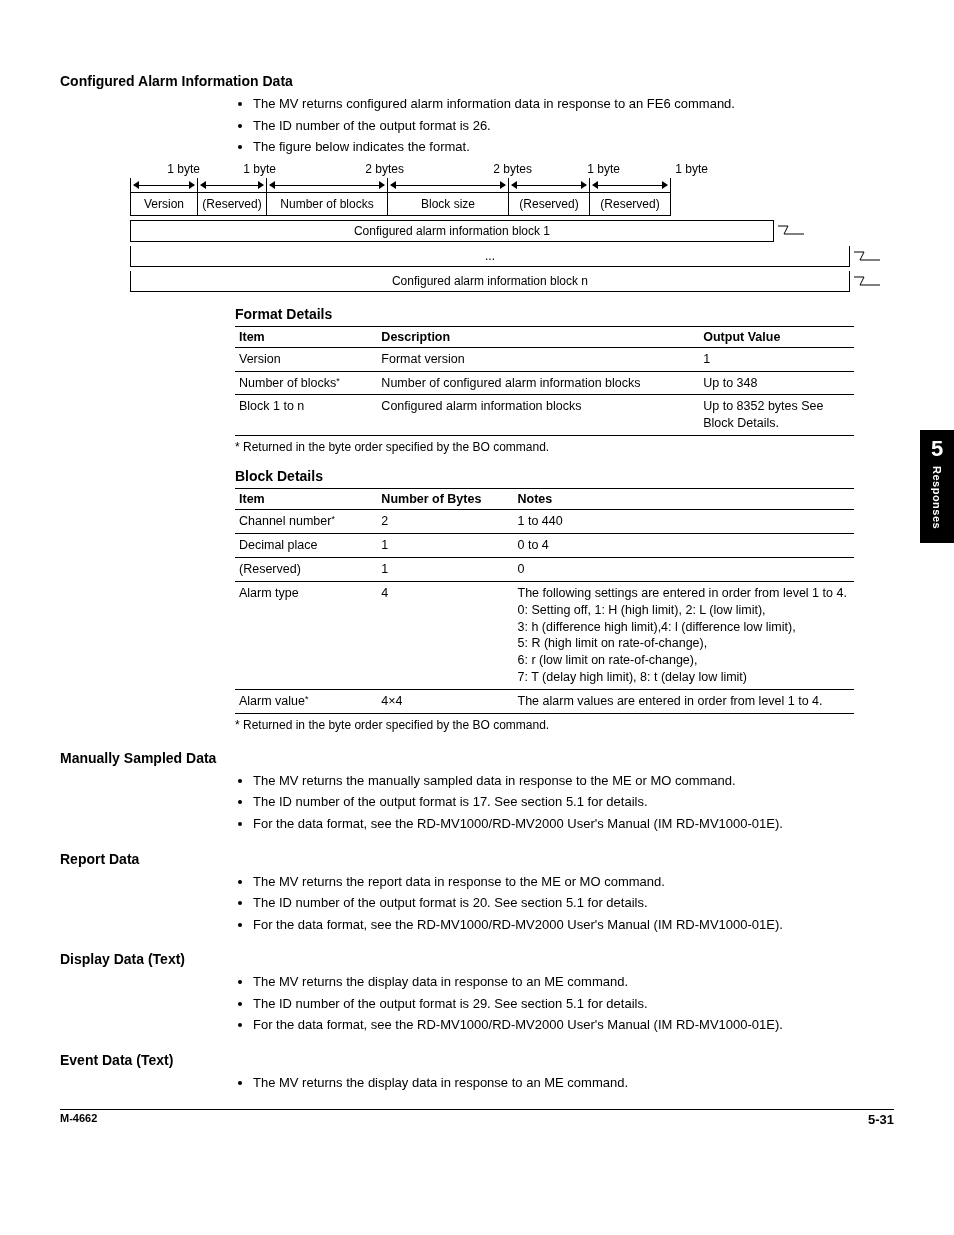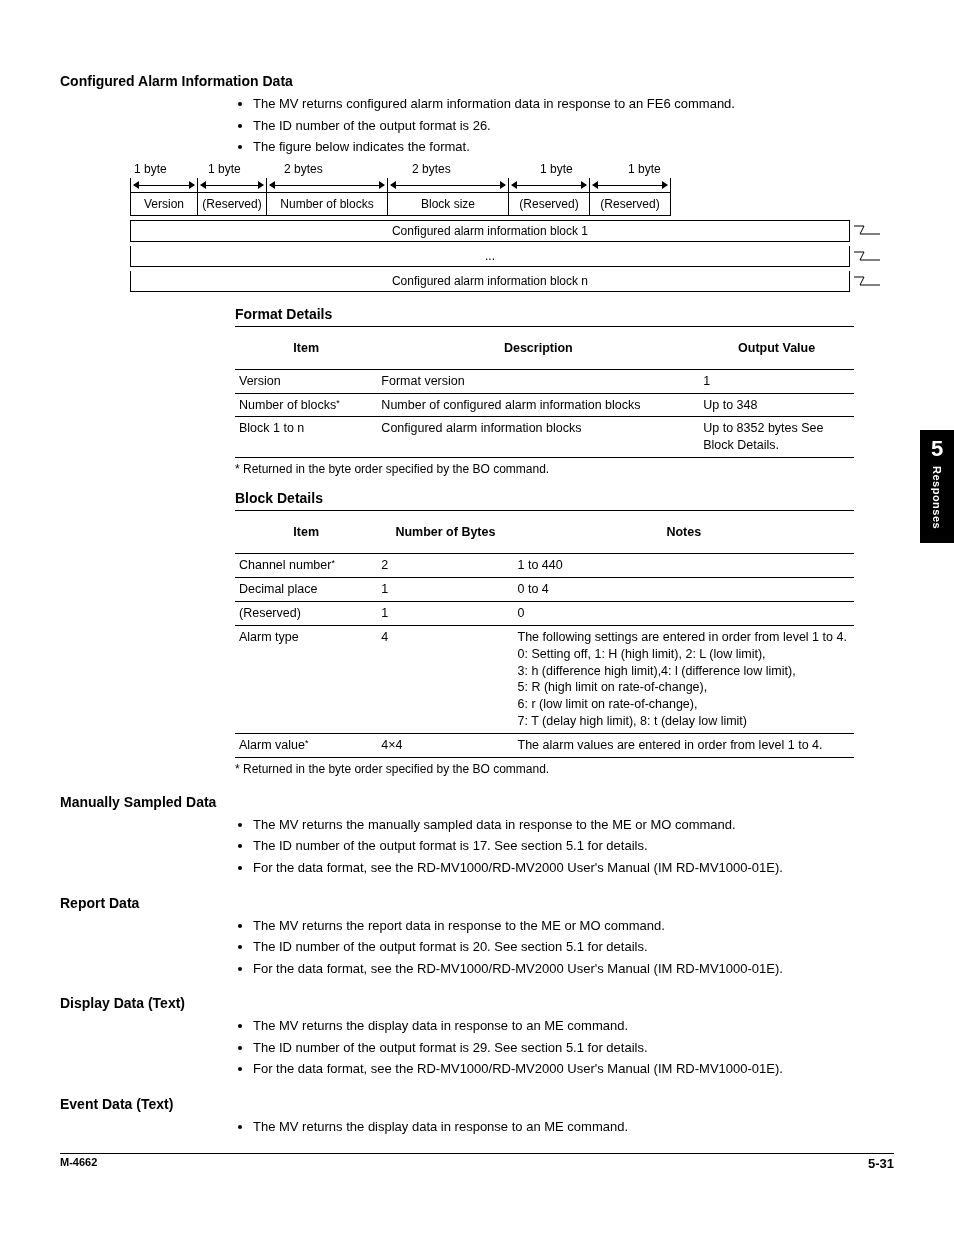--- a/index.html
+++ b/index.html
@@ -81,40 +81,40 @@
     font-weight: bold;
   }
   .foot .right { font-size: 13px; }
   
   table.dtbl {
     border-collapse: collapse;
     width: 100%;
     font-size: 12.5px;
   }
   table.dtbl th {
-    text-align: center;
+    text-align: left;
     font-weight: bold;
     border-top: 1px solid #000;
     border-bottom: 1px solid #000;
-    padding: 14px 4px;
+    padding: 3px 4px;
   }
   table.dtbl td {
     border-bottom: 1px solid #000;
     padding: 3px 4px;
     vertical-align: top;
     line-height: 1.35;
   }
   .footnote {
     font-size: 12px;
     margin: 4px 0 12px 0;
   }
   sup.ast { font-size: 9px; vertical-align: top; }
   
   .diag-wrap { margin-left: 70px; margin-right: 40px; }
-  .diag-sizes { display:flex; font-size:12px; text-align:left; }
+  .diag-sizes { display:flex; font-size:12px; text-align:right; }
   .diag-sizes div { padding: 0 4px 2px 4px; }
   .sz-a { width: 66px; } .sz-b { width: 68px; } .sz-c { width: 120px; }
   .sz-d { width: 120px; } .sz-e { width: 80px; } .sz-f { width: 80px; }
   .arrow-row { display:flex; }
   .arrow-row .seg { position:relative; height:14px; border-left:1px solid #000;}
   .arrow-row .seg:last-child { border-right:1px solid #000;}
   .arrow-row .seg::before {
     content:""; position:absolute; left:3px; right:3px; top:7px; border-top:1px solid #000;
   }
   .arrow-row .seg::after, .arrow-row .seg span.lh::after {
@@ -188,21 +188,21 @@
         </div>
     </div>
     <div class="hdr-cells">
       <div class="sz-a">Version</div>
       <div class="sz-b">(Reserved)</div>
       <div class="sz-c">Number of blocks</div>
       <div class="sz-d">Block size</div>
       <div class="sz-e">(Reserved)</div>
       <div class="sz-f">(Reserved)</div>
     </div>
-    <div class="block-row" style="width:720px;">
+    <div class="block-row" style="width:644px;">
       <div class="block-cell">Configured alarm information block 1</div>
       <span class="zz"><svg viewBox="0 0 26 16">
             <path d="M0 4 L10 4 L6 12 L26 12" fill="none" stroke="#000"></path>
           </svg></span>
     </div>
     <div class="block-row" style="width:720px;">
       <div class="block-cell" style="border-top:none;">...</div>
       <span class="zz"><svg viewBox="0 0 26 16">
             <path d="M0 4 L10 4 L6 12 L26 12" fill="none" stroke="#000"></path>
           </svg></span>

